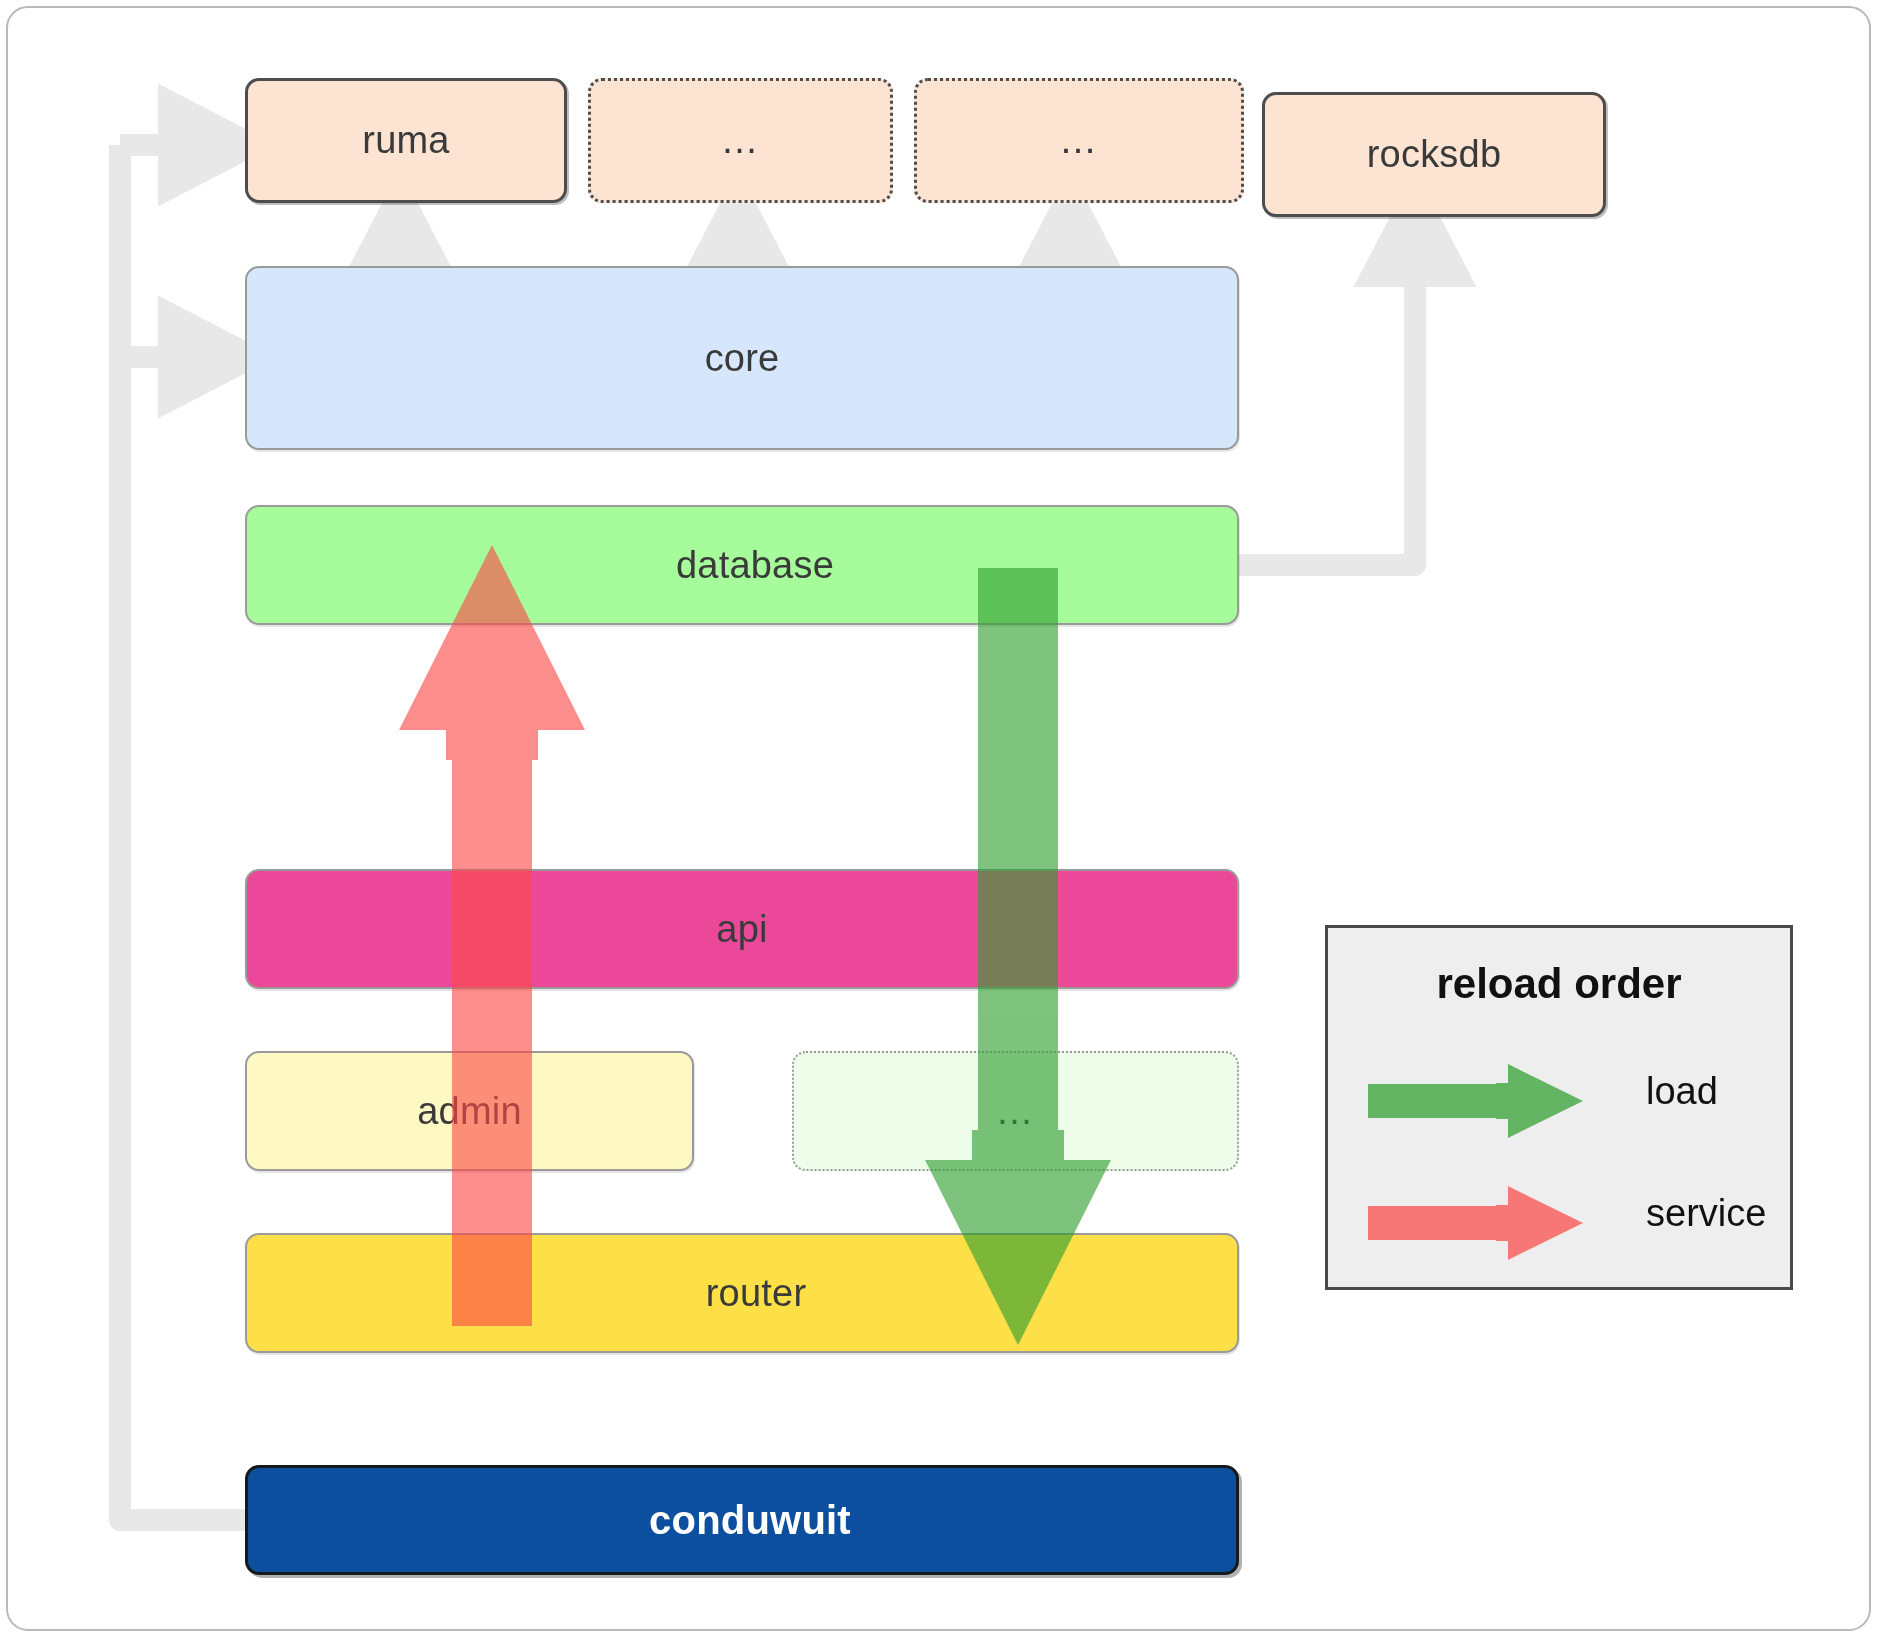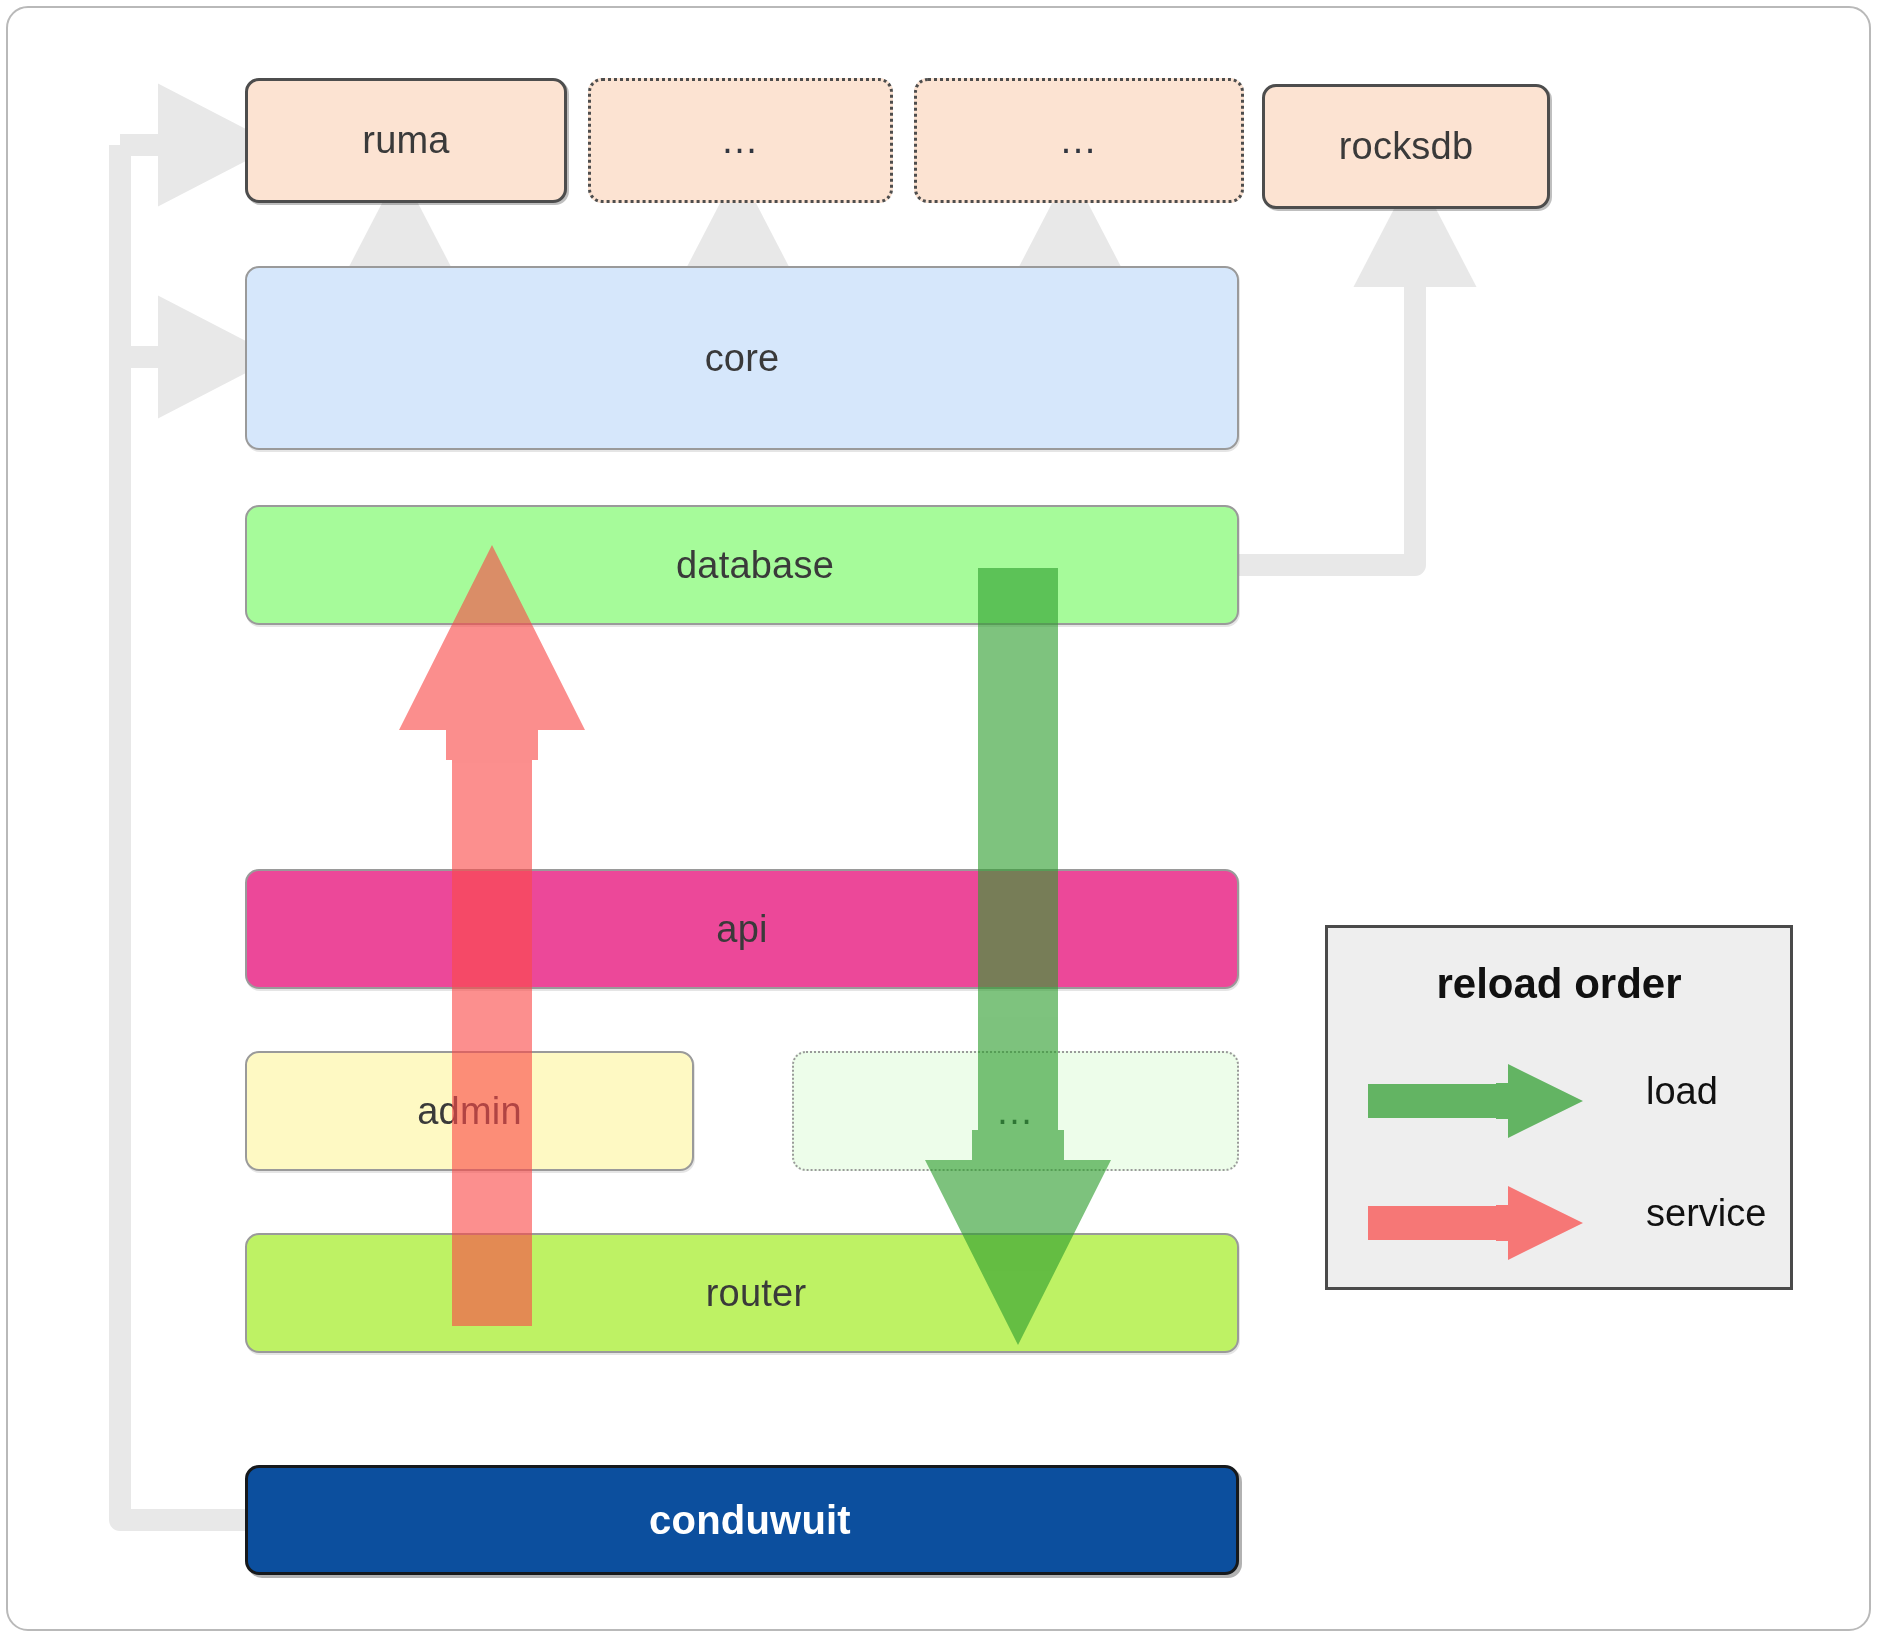--- a/index.html
+++ b/index.html
@@ -60,21 +60,21 @@
   .layer.dotted {
     border: 2px dotted #9a9a9a;
     box-shadow: none;
   }
   .layer.core     { background:#d6e7fb; }
   .layer.database { background:#a6fb9a;padding-left:26px; }
   .layer.service  { background:#ccf8c3; }
   .layer.api      { background:#ec4899;align-items:center; }
   .layer.admin    { background:#fef9c3; }
   .layer.dots2    { background:#edfdea; }
-  .layer.router   { background:#bef264;padding-left:28px; }
+  .layer.router   { background:#fde047;padding-left:28px; }
 
   .appbox {
     background: #0c4f9e;
     border: 3px solid #16191c;
     border-radius: 14px;
     color: #ffffff;
     font-size: 40px;
     font-weight: 700;
     box-shadow: 3px 3px 0 rgba(0,0,0,0.30);
     padding-left: 16px;
@@ -148,21 +148,21 @@
   </div>
 
   <div class="node crate dotted" style="left:588px; top:78px; width:305px; height:125px;">
     <span class="lbl dots">…</span>
   </div>
 
   <div class="node crate dotted" style="left:914px; top:78px; width:330px; height:125px;">
     <span class="lbl dots">…</span>
   </div>
 
-  <div class="node crate" style="left:1262px; top:84px; width:288px; height:125px;">
+  <div class="node crate" style="left:1262px; top:92px; width:344px; height:125px;">
     <span class="lbl">rocksdb</span>
   </div>
 
   <div class="node layer core" style="left:245px; top:266px; width:994px; height:184px;">
     <span class="lbl">core</span>
   </div>
 
   <div class="node layer database" style="left:245px; top:505px; width:994px; height:120px;">
     <span class="lbl">database</span>
   </div>

